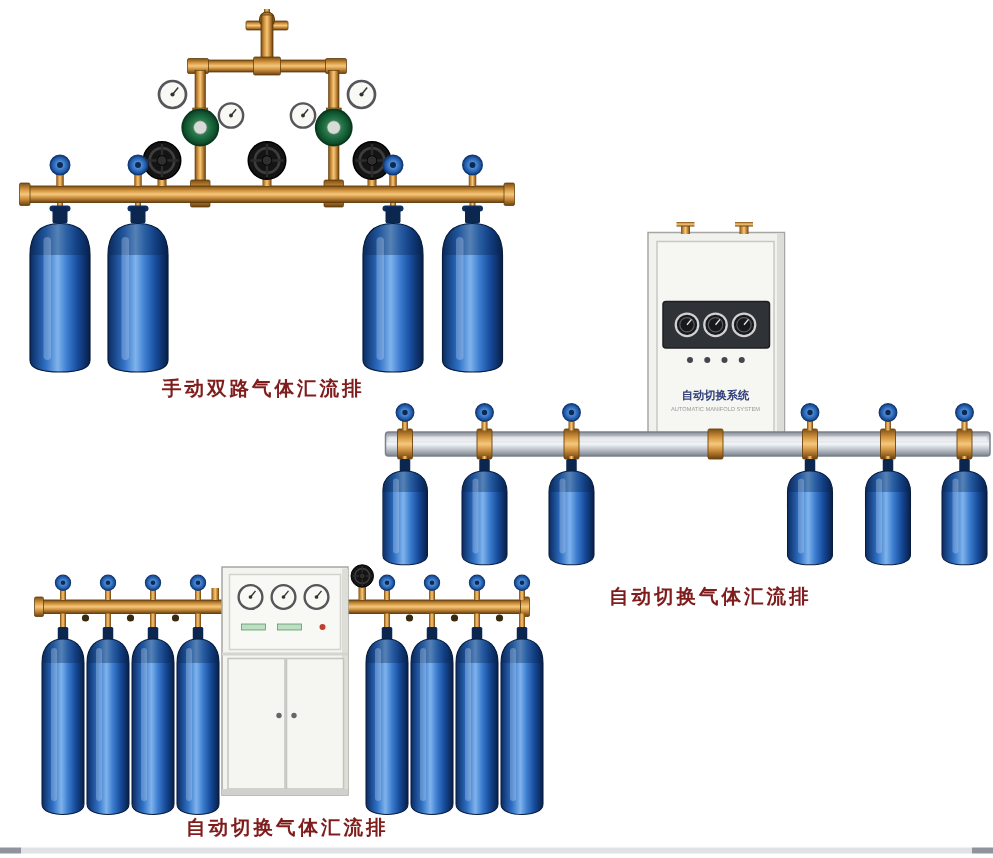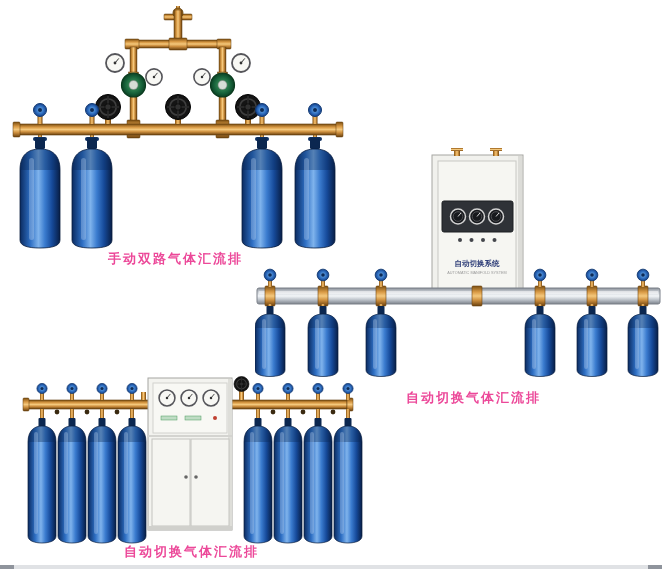--- a/index.html
+++ b/index.html
@@ -1,20 +1,20 @@
 <!DOCTYPE html>
 <html><head>
 <meta charset="utf-8">
 <style>
   * { margin:0; padding:0; box-sizing:border-box; }
   html,body { background:#ffffff; }
   body { font-family:"Liberation Sans","DejaVu Sans",sans-serif; }
   .stage { position:relative; width:662px; height:572px; background:#ffffff; overflow:hidden; }
   .fig { position:absolute; }
-  .caption { position:absolute; font-size:13px; font-weight:bold; color:#ec4899; letter-spacing:2px; white-space:nowrap; }
+  .caption { position:absolute; font-size:13px; font-weight:bold; color:#7f1d1d; letter-spacing:2px; white-space:nowrap; }
   .bottom-rule { position:absolute; left:0; top:565px; width:662px; height:4px;
     background:linear-gradient(to right,#8f949c 0,#8f949c 14px,#e0e2e5 14px,#e0e2e5 648px,#8f949c 648px,#8f949c 662px); }
 </style>
 </head>
 <body>
 
 <div class="stage">
 
   <svg width="0" height="0" style="position:absolute" aria-hidden="true">
     <defs>

